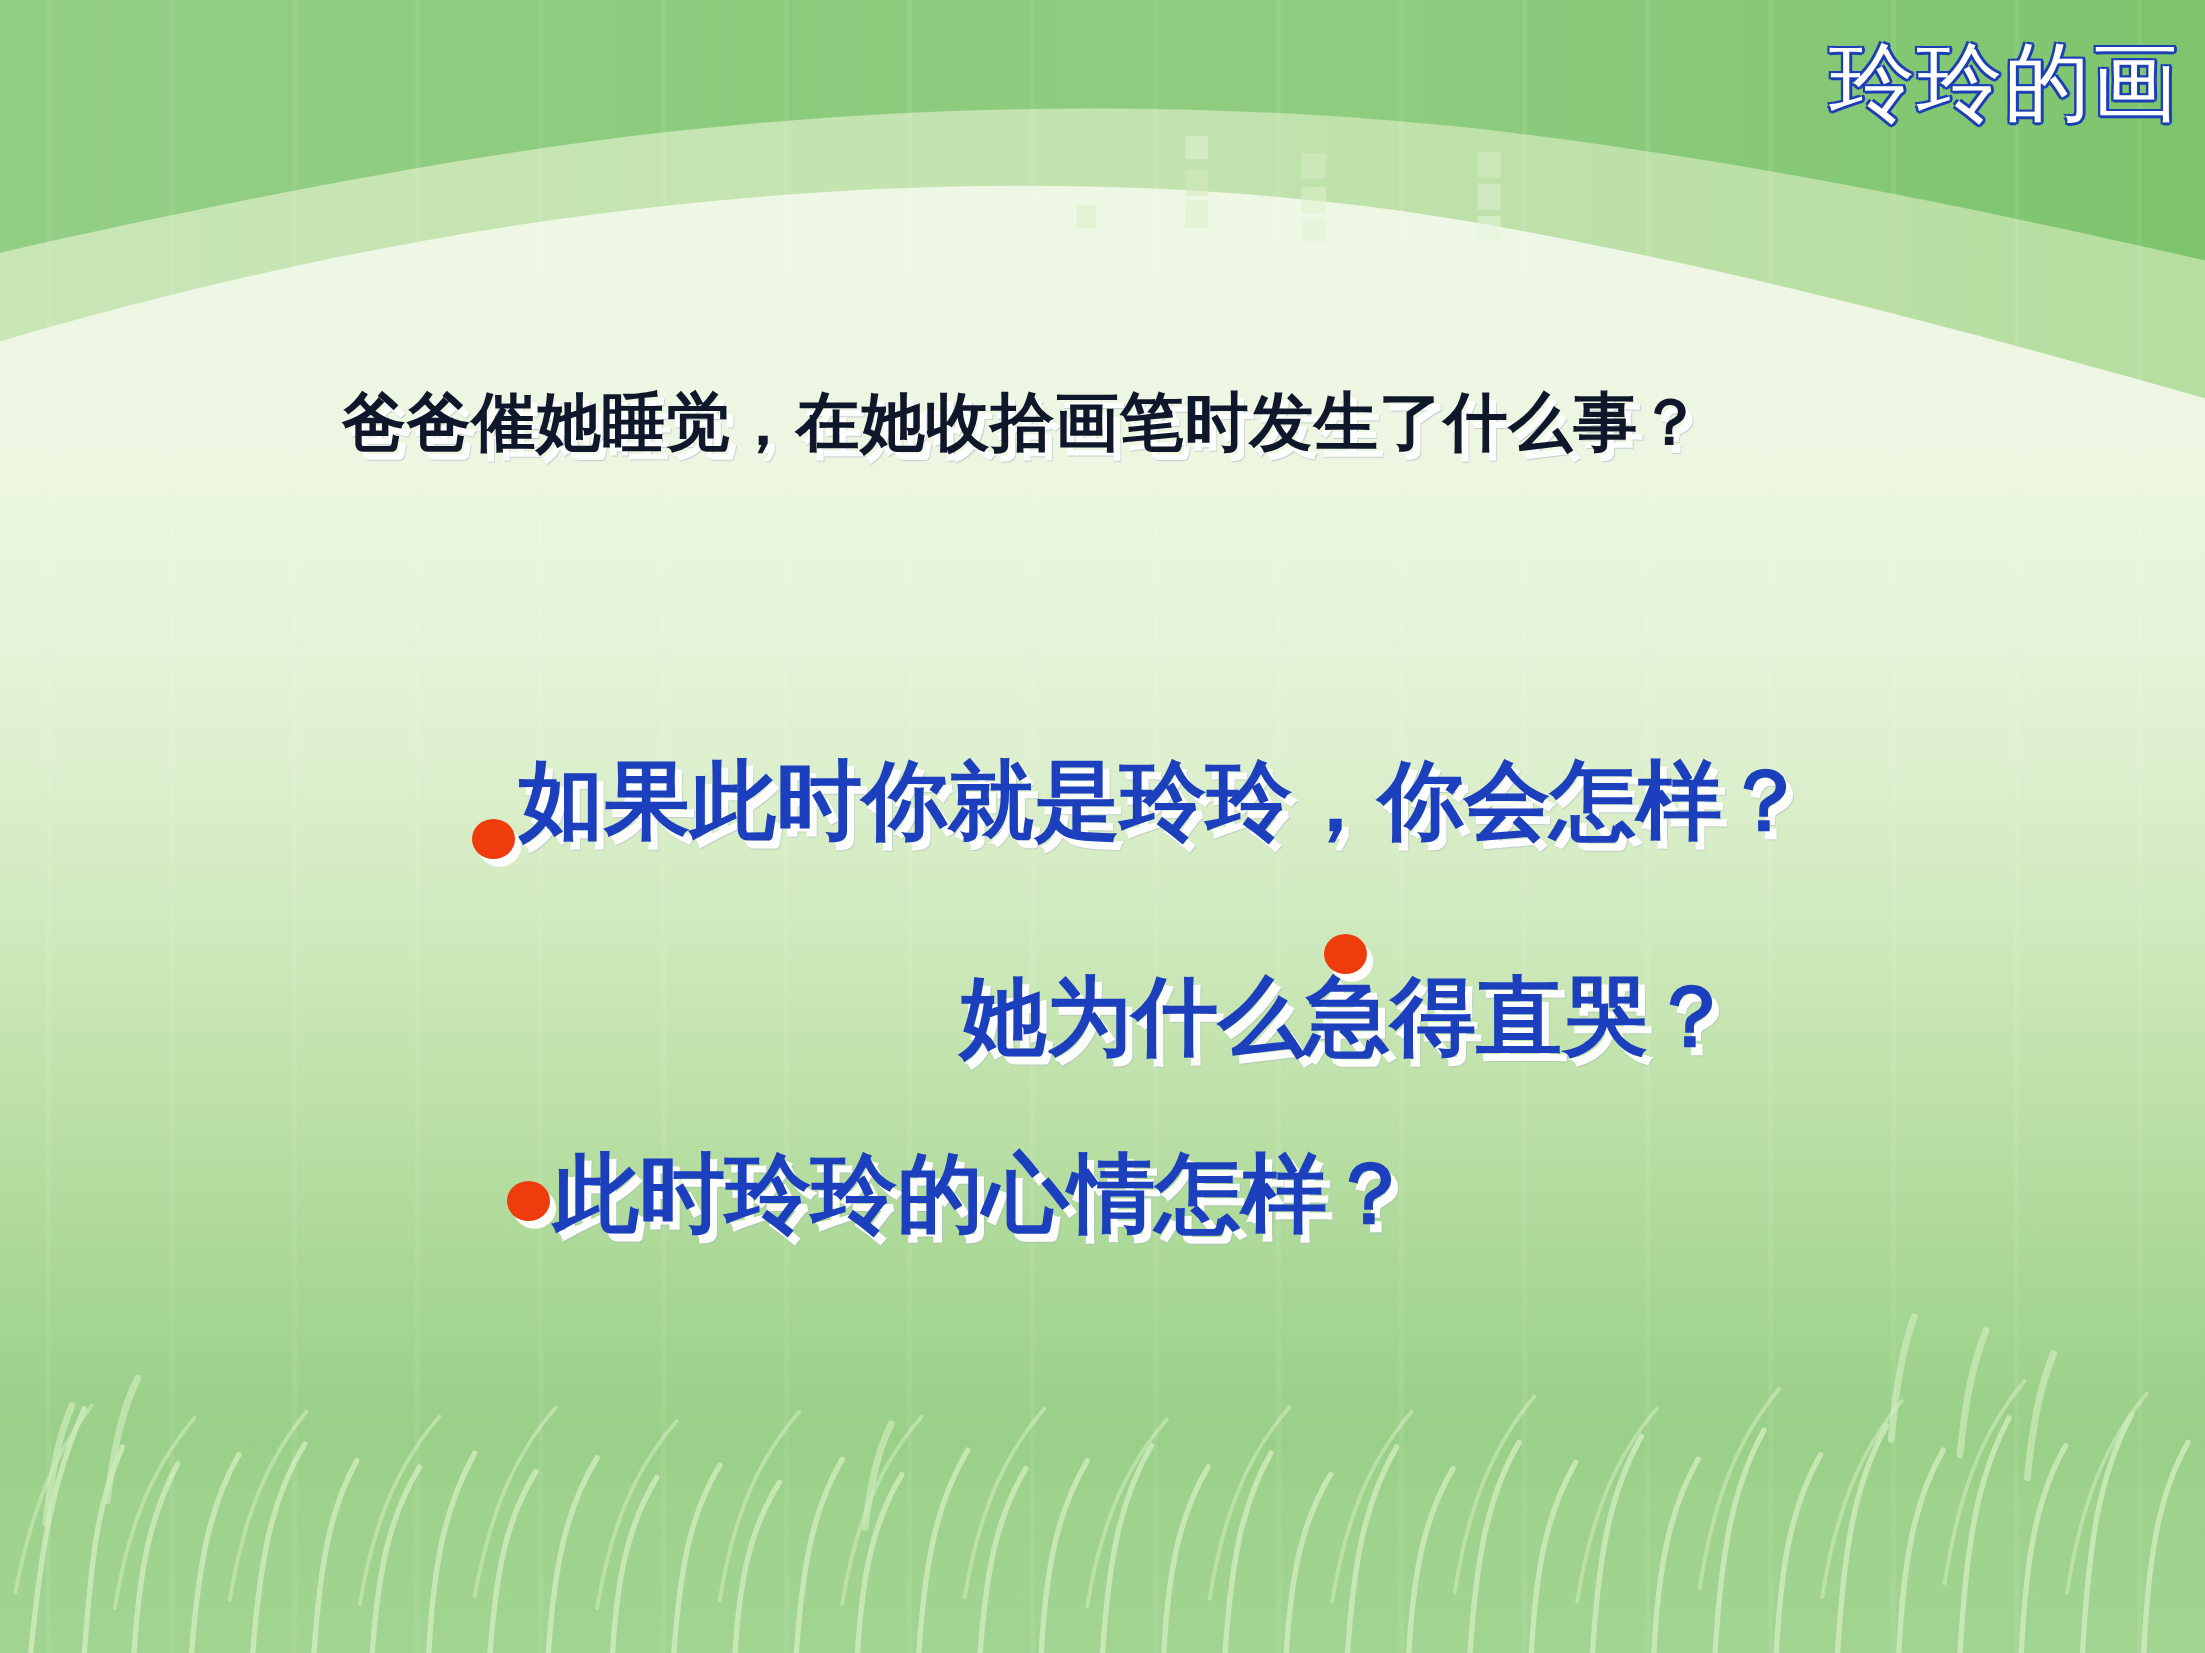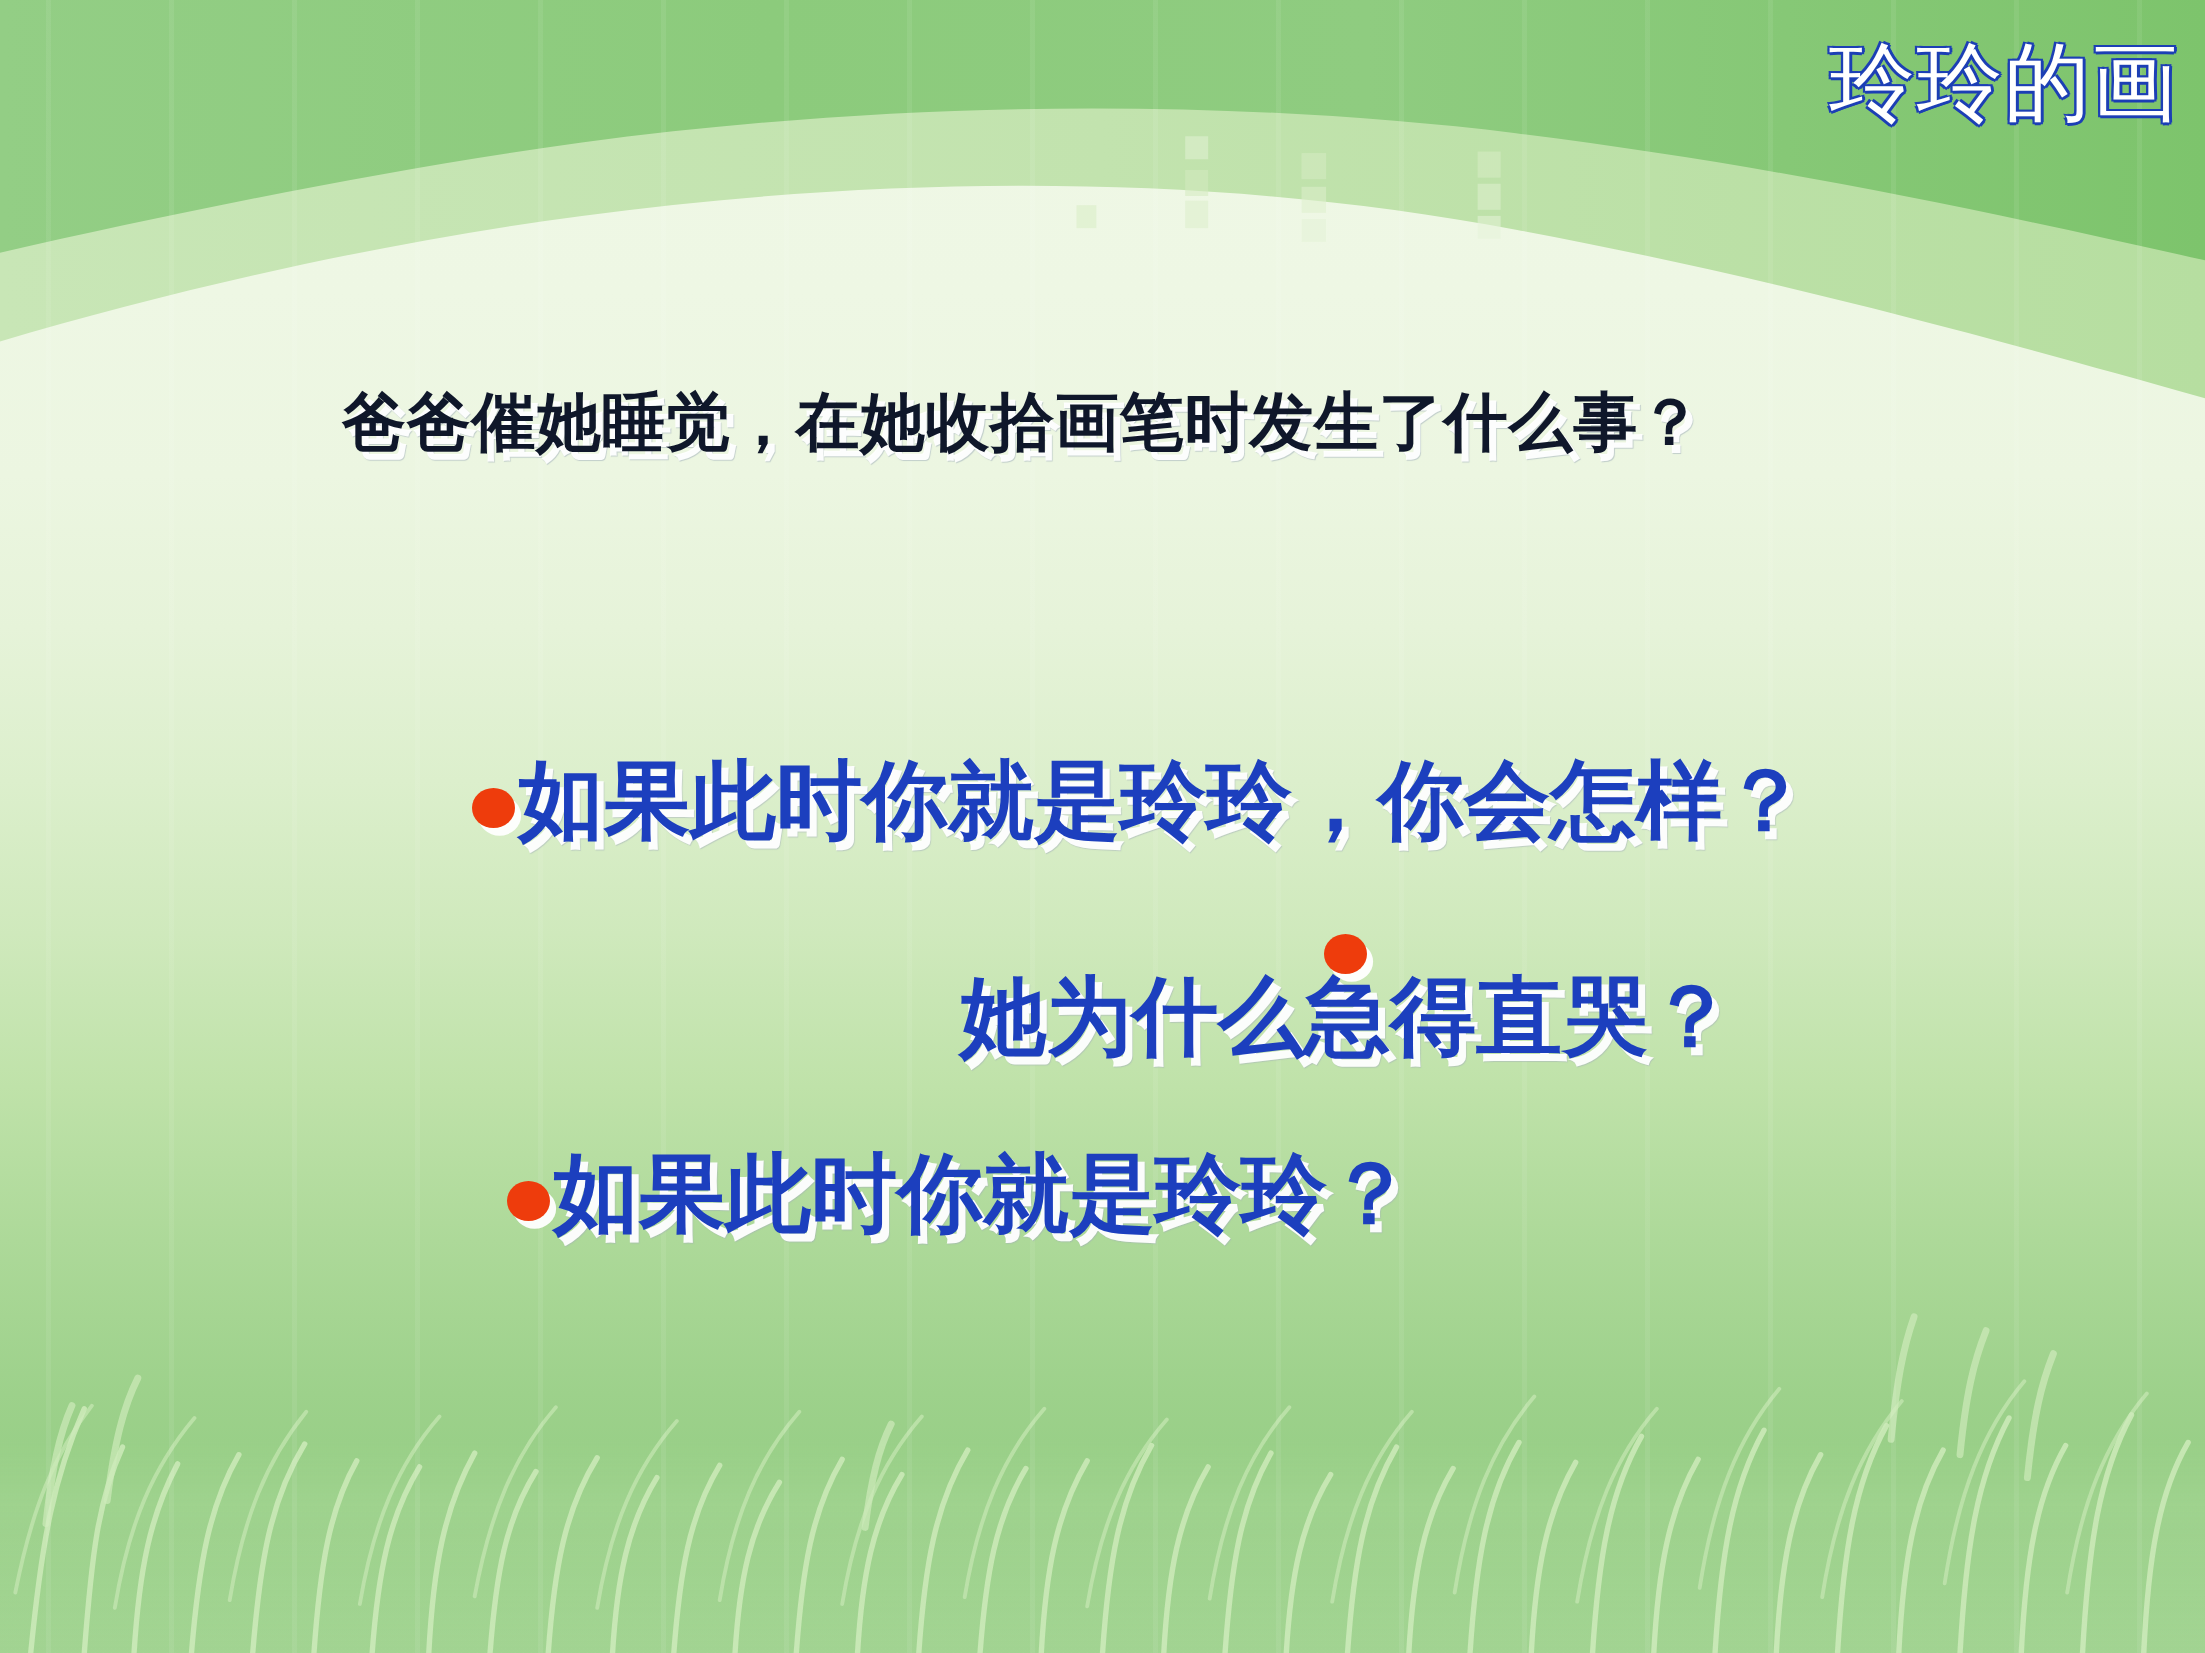--- a/index.html
+++ b/index.html
@@ -101,21 +101,21 @@
     position: absolute;
     left: 0;
     top: 750px;
     width: 2205px;
   }
   .bullet-row {
     display: flex;
     align-items: center;
     margin-bottom: 75px;
   }
-  .bullet-row.r0 { padding-left: 472px; }
+  .bullet-row.r0 { padding-left: 472px; align-items: flex-end; }
   .bullet-row.r1 { padding-left: 489px; flex-direction: column; }
   .bullet-row.r2 { padding-left: 507px; }
 
   .bullet-dot {
     flex: 0 0 auto;
     width: 43px;
     height: 40px;
     border-radius: 50%;
     background: #EE3C0C;
     margin-right: 3.1px;
@@ -270,19 +270,19 @@
       <span class="bullet-text">如果此时你就是玲玲，你会怎样？</span>
     </div>
 
     <div class="bullet-row r1">
       <span class="bullet-dot"></span>
       <span class="bullet-text">她为什么急得直哭？</span>
     </div>
 
     <div class="bullet-row r2">
       <span class="bullet-dot"></span>
-      <span class="bullet-text">如果此时你就是玲玲？</span>
+      <span class="bullet-text">此时玲玲的心情怎样？</span>
     </div>
 
   </div>
 
 </div>
 
 
 </body></html>

